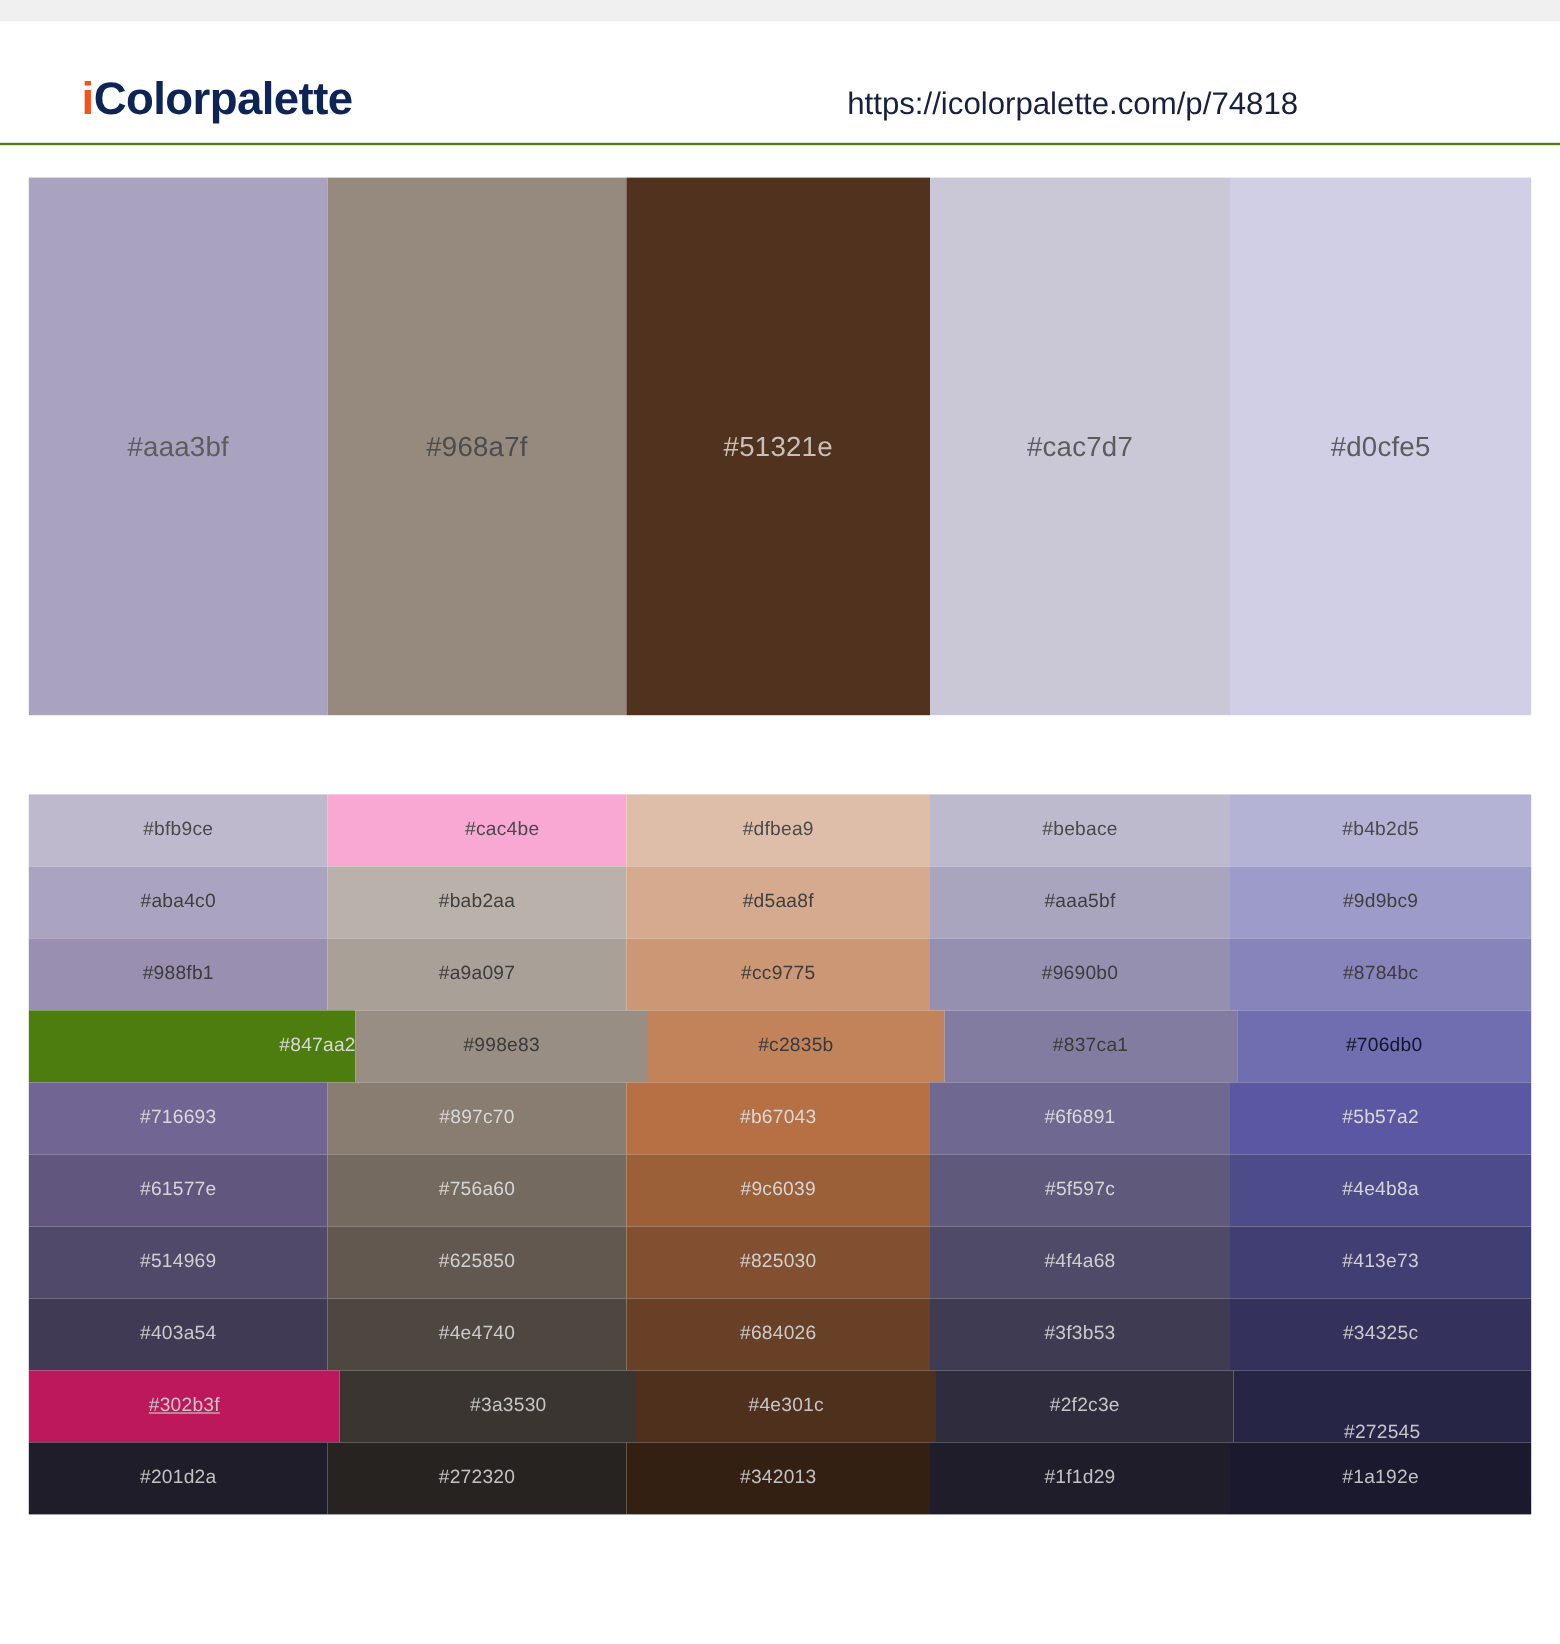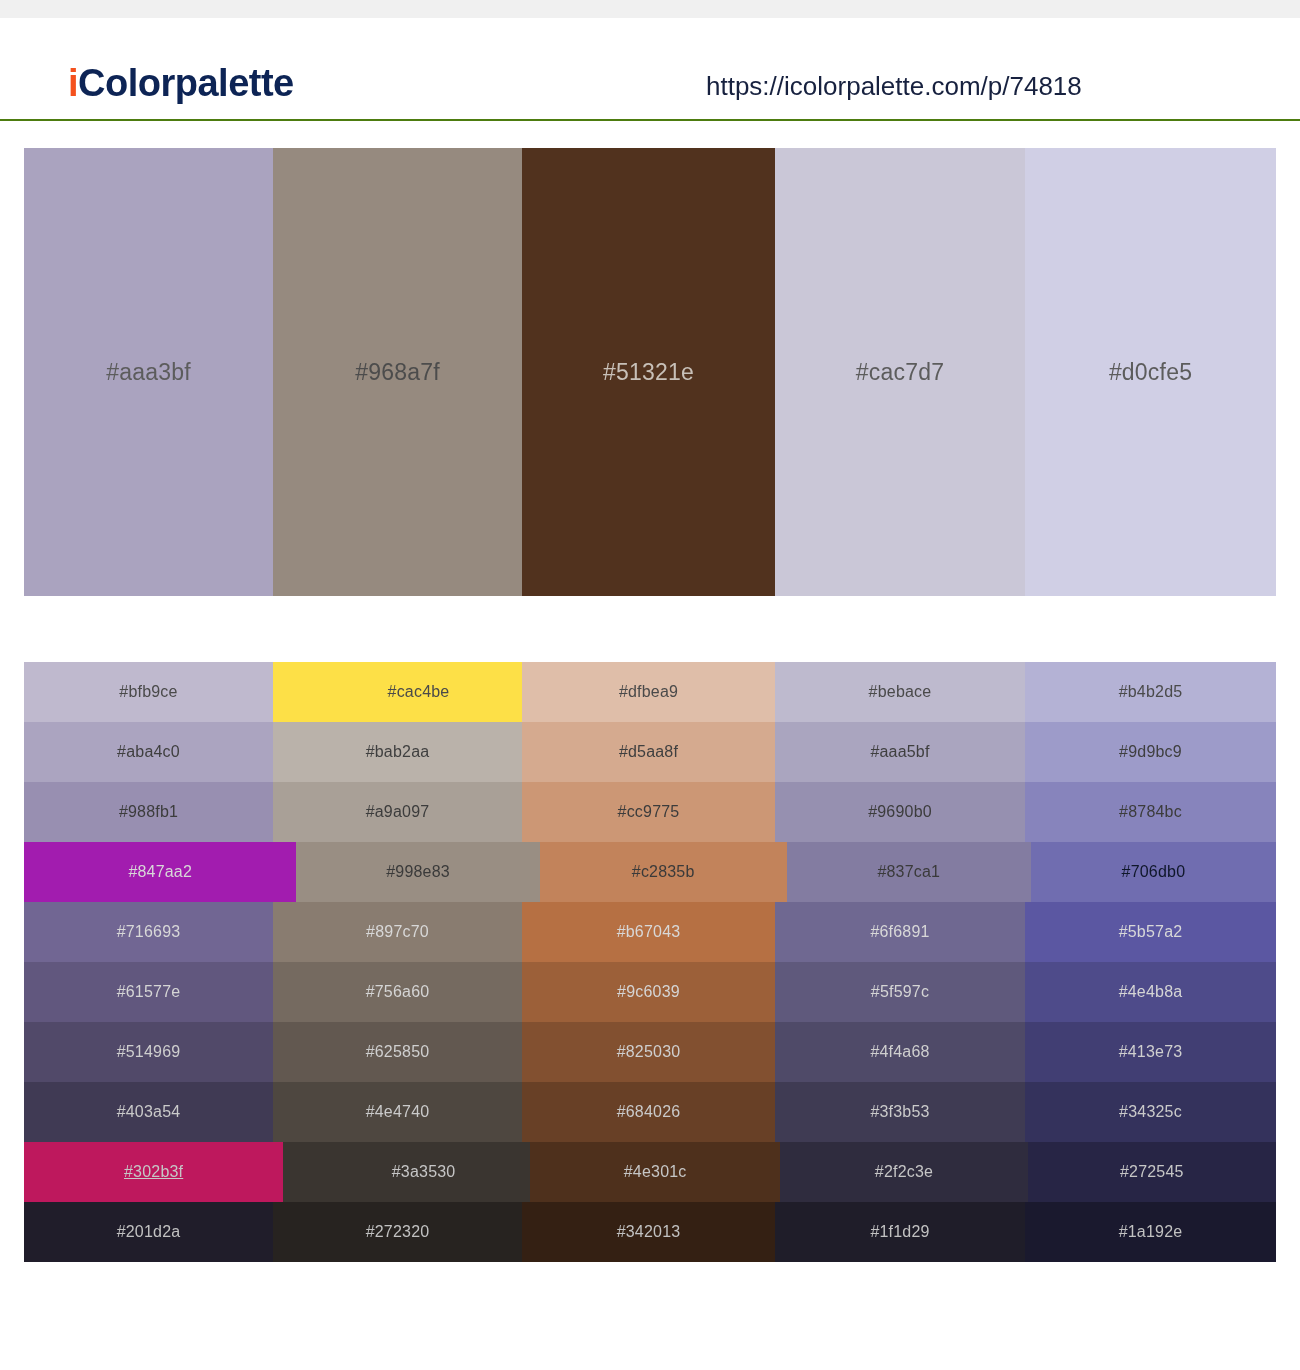--- a/index.html
+++ b/index.html
@@ -135,21 +135,21 @@
       <div class="palette-swatch" style="background: rgb(208, 207, 229); width: 251px; color: rgb(92, 92, 92);">
         <span>#d0cfe5</span>
       </div>
     </div>
 
   <div class="shades-grid">
       <div class="shades-row">
         <div class="shade-cell" style="background: rgb(191, 185, 206); width: 249px; color: rgb(74, 74, 74);">
           <span>#bfb9ce</span>
         </div>
-        <div class="shade-cell" style="background: #fde047; width: 249px; color: rgb(74, 74, 74); padding-left: 42px;">
+        <div class="shade-cell" style="background: #f9a8d4; width: 249px; color: rgb(74, 74, 74); padding-left: 42px;">
           <span>#cac4be</span>
         </div>
         <div class="shade-cell" style="background: rgb(223, 190, 169); width: 253px; color: rgb(74, 74, 74);">
           <span>#dfbea9</span>
         </div>
         <div class="shade-cell" style="background: rgb(190, 186, 206); width: 250px; color: rgb(74, 74, 74);">
           <span>#bebace</span>
         </div>
         <div class="shade-cell" style="background: rgb(180, 178, 213); width: 251px; color: rgb(74, 74, 74);">
           <span>#b4b2d5</span>
@@ -183,21 +183,21 @@
           <span>#cc9775</span>
         </div>
         <div class="shade-cell" style="background: rgb(150, 144, 176); width: 250px; color: rgb(60, 60, 60);">
           <span>#9690b0</span>
         </div>
         <div class="shade-cell" style="background: rgb(135, 132, 188); width: 251px; color: rgb(60, 60, 60);">
           <span>#8784bc</span>
         </div>
       </div>
       <div class="shades-row">
-        <div class="shade-cell" style="background: #a21caf; width: 279px; color: rgb(216, 216, 216);">
+        <div class="shade-cell" style="background: #4d7c0f; width: 279px; color: rgb(216, 216, 216); justify-content: flex-end;">
           <span>#847aa2</span>
         </div>
         <div class="shade-cell" style="background: rgb(153, 142, 131); width: 249px; color: rgb(58, 58, 58);">
           <span>#998e83</span>
         </div>
         <div class="shade-cell" style="background: rgb(194, 131, 91); width: 253px; color: rgb(58, 58, 58);">
           <span>#c2835b</span>
         </div>
         <div class="shade-cell" style="background: rgb(131, 124, 161); width: 250px; color: rgb(58, 58, 58);">
           <span>#837ca1</span>
@@ -280,21 +280,21 @@
         </div>
         <div class="shade-cell" style="background: rgb(58, 53, 48); width: 249px; color: rgb(198, 198, 198); padding-left: 34px;">
           <span>#3a3530</span>
         </div>
         <div class="shade-cell" style="background: rgb(78, 48, 28); width: 253px; color: rgb(198, 198, 198);">
           <span>#4e301c</span>
         </div>
         <div class="shade-cell" style="background: rgb(47, 44, 62); width: 250px; color: rgb(198, 198, 198);">
           <span>#2f2c3e</span>
         </div>
-        <div class="shade-cell" style="background: rgb(39, 37, 69); width: 251px; color: rgb(198, 198, 198);">
+        <div class="shade-cell" style="background: rgb(39, 37, 69); width: 251px; color: rgb(198, 198, 198); align-items: flex-end;">
           <span>#272545</span>
         </div>
       </div>
       <div class="shades-row">
         <div class="shade-cell" style="background: rgb(32, 29, 42); width: 249px; color: rgb(194, 194, 194);">
           <span>#201d2a</span>
         </div>
         <div class="shade-cell" style="background: rgb(39, 35, 32); width: 249px; color: rgb(194, 194, 194);">
           <span>#272320</span>
         </div>

